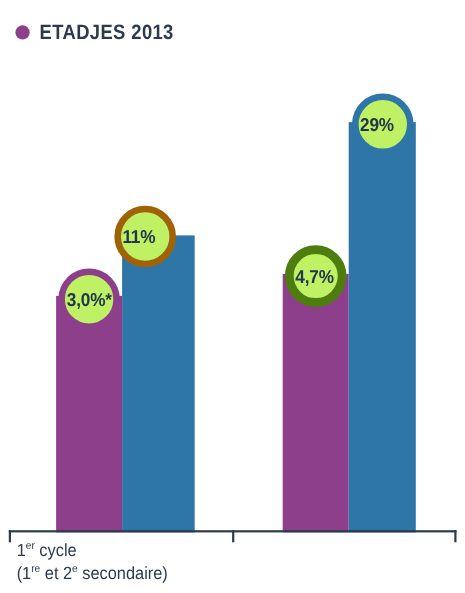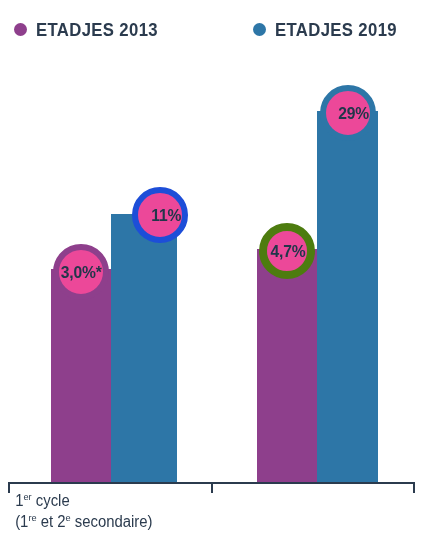--- a/index.html
+++ b/index.html
@@ -69,24 +69,24 @@
 
   .bar {
     position: absolute;
     bottom: 0;
   }
 
   
   .bubble {
     position: absolute;
     border-radius: 50%;
-    background: #ec4899;
+    background: #bef264;
     display: flex;
     align-items: center;
-    justify-content: flex-end;
+    justify-content: flex-start;
     box-sizing: border-box;
   }
   .bubble-text {
     font-size: 17px;
     line-height: 17px;
     font-weight: 700;
     color: #21364a;
     transform: scaleX(0.92);
     letter-spacing: -0.2px;
   }
@@ -153,36 +153,32 @@
 </head>
 <body>
 
 <div id="chart-root">
 
   <div class="legend">
     <div class="legend-item legend-item-0">
       <span class="legend-dot" style="background:#8e3f8c"></span>
       <span class="legend-label">ETADJES 2013</span>
     </div>
-    <div class="legend-item legend-item-1">
-      <span class="legend-dot" style="background:#2d76a7"></span>
-      <span class="legend-label">ETADJES 2019</span>
-    </div>
   </div>
 
   <div class="plot">
     <div class="bar" style="left:51px; width:60px; height:215px; background:#8e3f8c;"></div>
     <div class="bar" style="left:111px; width:66px; height:270px; background:#2d76a7;"></div>
     <div class="bar" style="left:257px; width:60px; height:235px; background:#8e3f8c;"></div>
     <div class="bar" style="left:317px; width:61px; height:373px; background:#2d76a7;"></div>
 
     <div class="bubble" style="left:53px; top:184px; width:56px; height:56px; border:6px solid #8e3f8c;">
       <span class="bubble-text">3,0%*</span>
     </div>
-    <div class="bubble" style="left:132px; top:127px; width:56px; height:56px; border:6px solid #1d4ed8;">
+    <div class="bubble" style="left:104px; top:127px; width:56px; height:56px; border:6px solid #a16207;">
       <span class="bubble-text">11%</span>
     </div>
     <div class="bubble" style="left:259px; top:163px; width:56px; height:56px; border:8px solid #4d7c0f;">
       <span class="bubble-text">4,7%</span>
     </div>
     <div class="bubble" style="left:320px; top:25px; width:56px; height:56px; border:6px solid #2d76a7;">
       <span class="bubble-text">29%</span>
     </div>
   </div>
 

